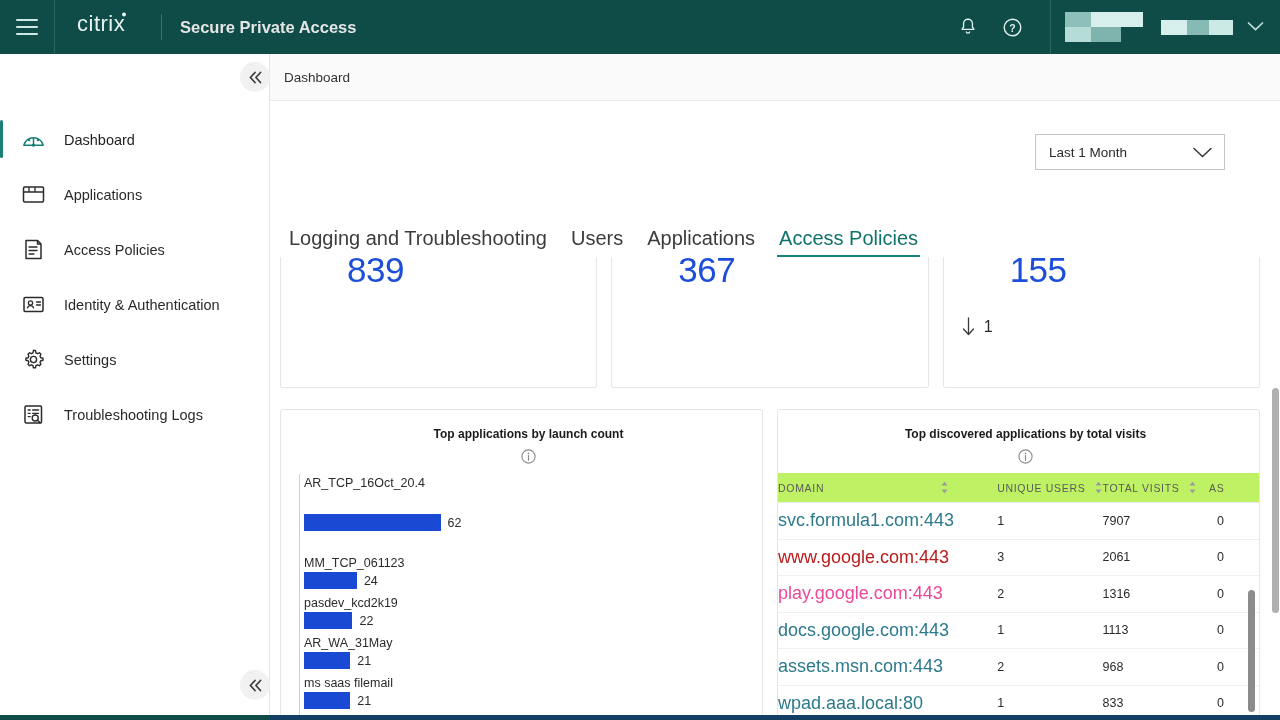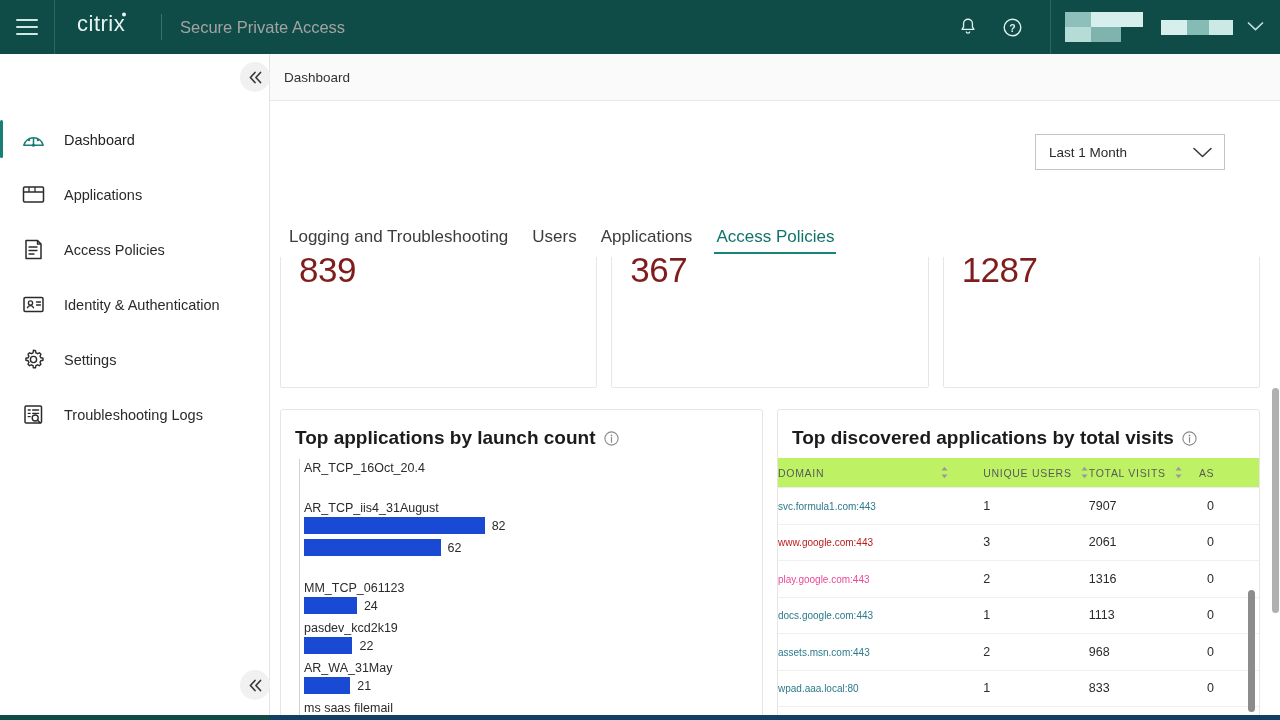--- a/index.html
+++ b/index.html
@@ -43,21 +43,21 @@
     color: #22c55e;
     font-family: "Liberation Sans", sans-serif;
     position: relative;
     font-weight: 300;
   }
   .brand-sep {
     width: 1px; height: 26px; background: #3a716c;
     margin: 0 18px;
   }
   .brand-title {
-    font-size: 16.5px; color: #a3a3a3; font-weight: 400;
+    font-size: 16.5px; color: #e5e5e5; font-weight: 700;
   }
   .topbar-right {
     margin-left: auto; display: flex; align-items: center; height: 54px;
   }
   .icon-btn {
     width: 44px; height: 54px;
     display: flex; align-items: center; justify-content: center;
     cursor: pointer;
   }
   .bell { width: 16px; height: 18px; position: relative; }
@@ -163,21 +163,21 @@
   
   .tabstrip {
     position: absolute; top: 126px; left: 0;
     width: 1010px; height: 30px;
     background: #ffffff;
     display: flex; align-items: flex-start;
     padding-left: 7px;
     z-index: 14;
   }
   .tab {
-    font-size: 17px;
+    font-size: 20px;
     color: #3c3c3c;
     padding: 0 12px 7px 12px;
     cursor: pointer;
     position: relative;
     white-space: nowrap;
   }
   .tab.active { color: #10736a; }
   .tab.active::after {
     content: "";
     position: absolute; left: 10px; right: 10px; bottom: 0;
@@ -194,24 +194,25 @@
   .stat-card {
     flex: 1;
     background: #ffffff;
     border: 1px solid #e6e6e6;
     border-radius: 2px;
     padding: 8px 18px 0 18px;
     overflow: hidden;
   }
   .stat-value {
     font-size: 35px;
-    color: #7f1d1d;
+    color: #1d4ed8;
     font-weight: 400;
     line-height: 1;
     letter-spacing: -0.5px;
+    margin-left: 48px;
   }
   .stat-delta {
     margin-top: 30px;
     display: flex; align-items: center; gap: 9px;
     font-size: 16px; color: #2a2a2a;
   }
   .arrow-down { display: block; }
 
   
   .panels-row {
@@ -221,23 +222,23 @@
   }
   .panel {
     background: #ffffff;
     border: 1px solid #e6e6e6;
     border-radius: 3px;
     position: relative;
   }
   .panel-chart { width: 483px; }
   .panel-table { width: 483px; }
   .panel-title {
-    font-size: 19px; font-weight: bold; color: #1b1b1b;
+    font-size: 12px; font-weight: bold; color: #1b1b1b;
     padding: 17px 0 0 14px;
-    display: flex; align-items: center; gap: 8px;
+    display: flex; align-items: center; gap: 8px; flex-direction: column;
   }
   .info-icon { display: block; }
 
   
   .chart-area {
     position: relative;
     margin: 10px 0 0 18px;
     width: 440px; height: 320px;
     border-left: 1px solid #d0d0d0;
   }
@@ -278,21 +279,21 @@
     font-size: 12.5px;
     color: #2b2b2b;
     padding: 0;
     height: 36.5px;
     border-bottom: 1px solid #f0f0f0;
     vertical-align: middle;
   }
   .td-domain { padding-left: 22px; }
   .td-domain a {
     color: #2c7a8c; text-decoration: none; cursor: pointer;
-    font-size: 10px;
+    font-size: 18px;
   }
   .td-num { padding-left: 2px; }
 
   
   .tbl-scrollbar {
     position: absolute;
     right: 4px; top: 180px;
     width: 7px; height: 122px;
     background: #8c8c8c;
     border-radius: 4px;
@@ -496,24 +497,30 @@
 
       <div class="stats-row">
         <div class="stat-card">
           <div class="stat-value">839</div>
         </div>
 
         <div class="stat-card">
           <div class="stat-value">367</div>
         </div>
 
-
         <div class="stat-card">
-          <div class="stat-value">1287</div>
+          <div class="stat-value">155</div>
+          <div class="stat-delta">
+            <svg class="arrow-down" width="13" height="19" viewBox="0 0 13 19">
+              <path d="M6.5 1 L6.5 17 M1.5 12 L6.5 17.5 L11.5 12" fill="none" stroke="#3a3a3a" stroke-width="1.3" stroke-linecap="round" stroke-linejoin="round"></path>
+            </svg>
+            <span>1</span>
+          </div>
         </div>
+
       </div>
 
       <div class="tabstrip">
         <div class="tab">Logging and Troubleshooting</div>
         <div class="tab">Users</div>
         <div class="tab">Applications</div>
         <div class="tab active">Access Policies</div>
       </div>
 
       <div class="panels-row">
@@ -523,27 +530,20 @@
             <span>Top applications by launch count</span>
             <svg class="info-icon" width="15" height="15" viewBox="0 0 15 15">
               <circle cx="7.5" cy="7.5" r="6.6" fill="none" stroke="#8a8a8a" stroke-width="1.1"></circle>
               <circle cx="7.5" cy="4.4" r="0.85" fill="#8a8a8a"></circle>
               <path d="M7.5 6.6 L7.5 11.2" stroke="#8a8a8a" stroke-width="1.2" stroke-linecap="round"></path>
             </svg>
           </div>
           <div class="chart-area" id="chart-area">
               <div class="bar-row">
                 <div class="bar-label">AR_TCP_16Oct_20.4</div>
-              </div>
-              <div class="bar-row">
-                <div class="bar-label">AR_TCP_iis4_31August</div>
-                <div class="bar-line">
-                  <div class="bar" style="width: 180.663px; background: rgb(26, 73, 212);"></div>
-                  <span class="bar-value">82</span>
-                </div>
               </div>
               <div class="bar-row">
                 <div class="bar-line">
                   <div class="bar" style="width: 136.599px; background: rgb(26, 73, 212);"></div>
                   <span class="bar-value">62</span>
                 </div>
               </div>
               <div class="bar-row">
                 <div class="bar-label">MM_TCP_061123</div>
                 <div class="bar-line">

